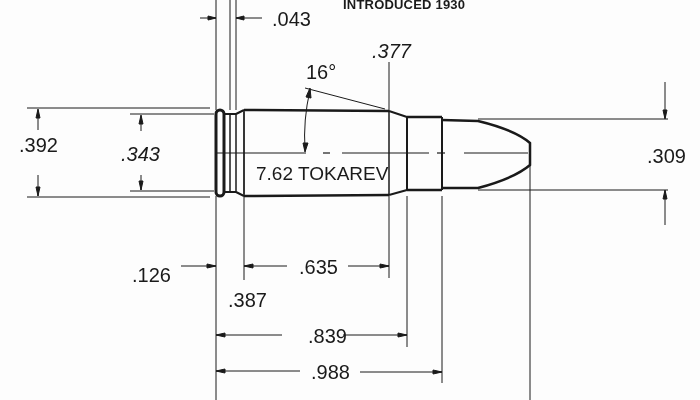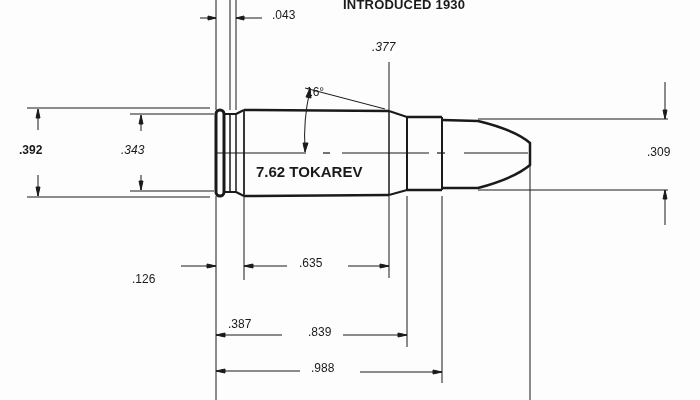--- a/index.html
+++ b/index.html
@@ -1,21 +1,21 @@
 <!DOCTYPE html>
 <html><head>
   <meta charset="utf-8">
   <style>
     html, body { margin: 0; padding: 0; background: #fdfdfd; }
     body { width: 700px; height: 400px; overflow: hidden; position: relative;
            font-family: "Liberation Sans", sans-serif; color: #1a1a1a; }
     svg { position: absolute; left: 0; top: 0; }
-    .lbl { position: absolute; font-size: 12px; white-space: nowrap; color: #1a1a1a; }
+    .lbl { position: absolute; font-size: 20px; white-space: nowrap; color: #1a1a1a; }
     .title { position: absolute; font-size: 13px; font-weight: bold; white-space: nowrap; letter-spacing: 0.2px; }
-    .stamp { position: absolute; font-size: 15px; white-space: nowrap; font-weight: bold; }
+    .stamp { position: absolute; font-size: 19px; white-space: nowrap; }
   </style>
 </head>
 <body>
 
 <svg width="700" height="400" viewBox="0 0 700 400" xmlns="http://www.w3.org/2000/svg">
   <g stroke="#1a1a1a" fill="none">
 
     <line x1="216" y1="0" x2="216" y2="110" stroke-width="1"></line>
     <line x1="230" y1="0" x2="230" y2="110" stroke-width="1"></line>
     <line x1="236" y1="0" x2="236" y2="110" stroke-width="1"></line>
@@ -110,24 +110,24 @@
     <line x1="216" y1="371" x2="300" y2="371" stroke-width="1"></line>
     <polygon points="216,371 225,369 225,373" fill="#1a1a1a"></polygon>
     <line x1="360" y1="372" x2="442" y2="372" stroke-width="1"></line>
     <polygon points="442,372 433,370 433,374" fill="#1a1a1a"></polygon>
   </g>
 </svg>
 
 <div class="title" style="left:343px; top:-3px;">INTRODUCED 1930</div>
 
 <div class="stamp" style="left:256px; top:163px;">7.62 TOKAREV</div>
-<div class="lbl" style="left:306px; top:61px;margin-top:24px;">16°</div>
+<div class="lbl" style="left:306px; top:61px;">16°</div>
 
 <div class="lbl" style="left:272px; top:8px;">.043</div>
 <div class="lbl" style="left:372px; top:40px;font-style:italic;">.377</div>
-<div class="lbl" style="left:19px; top:143px;font-weight:bold;">.392</div>
+<div class="lbl" style="left:19px; top:134px;">.392</div>
 <div class="lbl" style="left:121px; top:143px;font-style:italic;">.343</div>
 <div class="lbl" style="left:647px; top:145px;text-align:right;">.309</div>
-<div class="lbl" style="left:132px; top:272px;">.126</div>
+<div class="lbl" style="left:132px; top:264px;">.126</div>
 <div class="lbl" style="left:299px; top:256px;text-align:right;">.635</div>
-<div class="lbl" style="left:228px; top:289px;margin-top:28px;">.387</div>
+<div class="lbl" style="left:228px; top:289px;">.387</div>
 <div class="lbl" style="left:308px; top:325px;">.839</div>
 <div class="lbl" style="left:311px; top:361px;text-align:right;">.988</div>
 
 </body></html>

